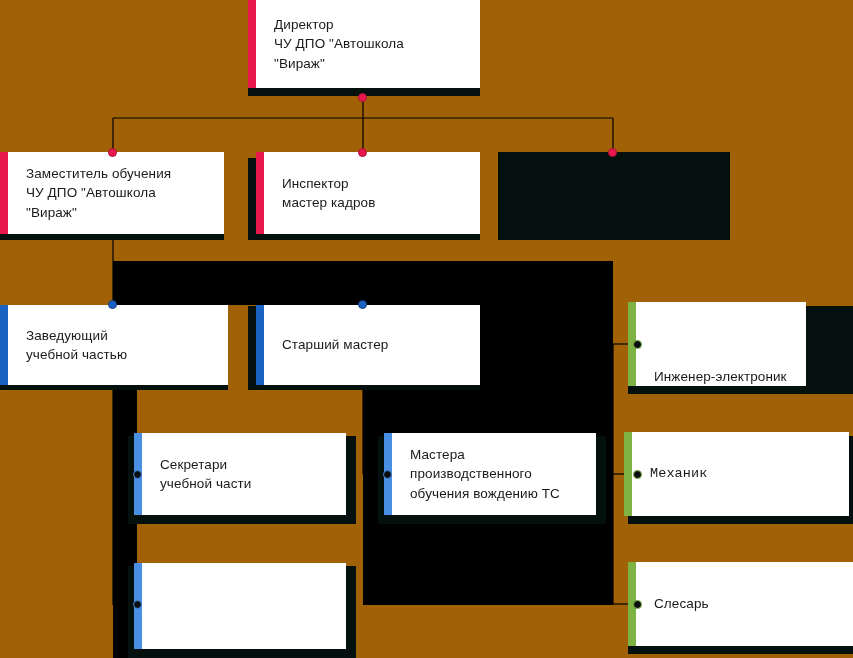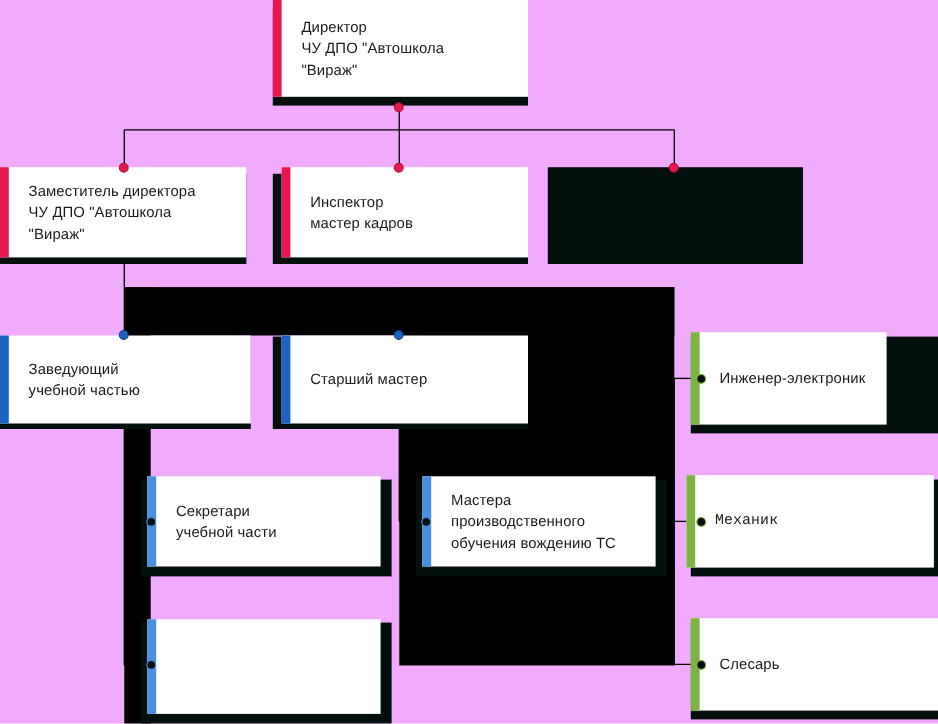--- a/index.html
+++ b/index.html
@@ -5,21 +5,21 @@
 <style>
   html, body {
     margin: 0;
     padding: 0;
     background: #ffffff;
   }
   #canvas {
     position: relative;
     width: 853px;
     height: 658px;
-    background: #f0abfc;
+    background: #a16207;
     overflow: hidden;
     font-family: "Liberation Sans", "DejaVu Sans", sans-serif;
   }
 
   
   #connectors {
     position: absolute;
     left: 0; top: 0;
     width: 853px; height: 658px;
     z-index: 1;
@@ -130,21 +130,21 @@
   <div class="node" style="left:248px; top:0px; width:232px; height:88px;">
     <span class="bar" style="background:#E8174E;"></span>
     <span class="label">Директор
 ЧУ ДПО "Автошкола
 "Вираж"</span>
   </div>
   <div class="dot filled-pink" style="left:358px; top:93px;"></div>
 
   <div class="node" style="left:0px; top:152px; width:224px; height:82px;">
     <span class="bar" style="background:#E8174E;"></span>
-    <span class="label">Заместитель директора
+    <span class="label">Заместитель обучения
 ЧУ ДПО "Автошкола
 "Вираж"</span>
   </div>
   <div class="dot filled-pink" style="left:108px; top:148px;"></div>
 
   <div class="node" style="left:256px; top:152px; width:224px; height:82px;">
     <span class="bar" style="background:#E8174E;"></span>
     <span class="label">Инспектор
 мастер кадров</span>
   </div>
@@ -158,21 +158,21 @@
 учебной частью</span>
   </div>
   <div class="dot filled-blue" style="left:108px; top:300px;"></div>
 
   <div class="node" style="left:256px; top:305px; width:224px; height:80px;">
     <span class="bar" style="background:#1B62C2;"></span>
     <span class="label">Старший мастер</span>
   </div>
   <div class="dot filled-blue" style="left:358px; top:300px;"></div>
 
-  <div class="node" style="left:628px; top:302px; width:178px; height:84px;">
+  <div class="node" style="left:628px; top:302px; width:178px; height:84px;align-items:flex-end;">
     <span class="bar" style="background:#7CB342;"></span>
     <span class="label">Инженер-электроник</span>
   </div>
   <div class="dot hollow-green" style="left:633px; top:340px;"></div>
 
   <div class="node" style="left:134px; top:433px; width:212px; height:82px;">
     <span class="bar" style="background:#4A90E2;"></span>
     <span class="label">Секретари
 учебной части</span>
   </div>

